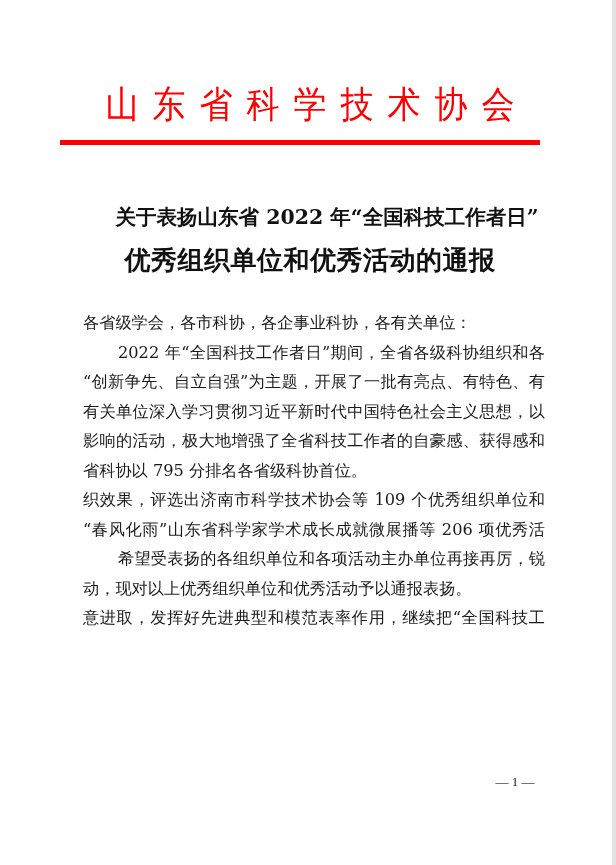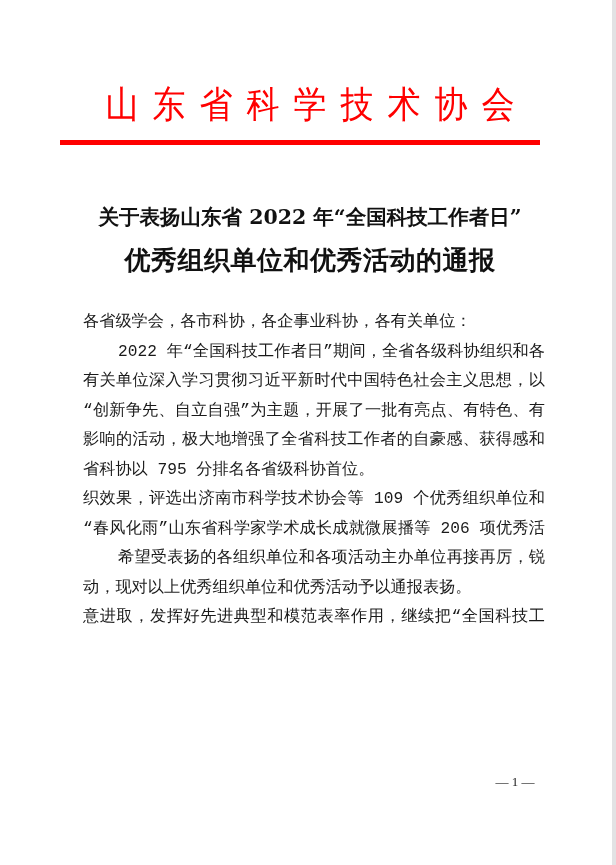--- a/index.html
+++ b/index.html
@@ -61,39 +61,38 @@
       left: 60px;
       width: 500px;
       text-align: center;
       font-family: "DejaVu Serif", "Liberation Serif", serif;
       font-weight: bold;
       font-size: 26px;
       color: #111111;
       white-space: nowrap;
       letter-spacing: 0.5px;
     }
-    .title.l1 { top: 203px; left: 40px; width: 540px; font-size: 20.5px; letter-spacing: 0px; }
+    .title.l1 { top: 203px; left: 57px; width: 540px; font-size: 20.5px; letter-spacing: 0px; }
     .title.l2 { top: 243px; }
     .body-text {
       position: absolute;
       left: 83px;
       top: 308px;
       width: 462px;
       font-family: "DejaVu Serif", "Liberation Serif", serif;
       font-size: 16.2px;
       line-height: 29.5px;
       color: #1a1a1a;
     }
     .body-text .line {
       display: block;
       white-space: nowrap;
       height: 29.5px;
       text-align: justify;
       text-align-last: justify;
-      font-family: Liberation Mono, monospace;
     }
     .body-text .line.last {
       text-align-last: left;
     }
     .body-text .line.indent {
       padding-left: 35px;
     }
     .page-number {
       position: absolute;
       left: 490px;
@@ -124,22 +123,22 @@
   </div>
 
   <div class="red-rule"></div>
 
   <div class="title l1">关于表扬山东省 2022 年“全国科技工作者日”</div>
   <div class="title l2">优秀组织单位和优秀活动的通报</div>
 
   <div class="body-text">
     <span class="line last">各省级学会，各市科协，各企事业科协，各有关单位：</span>
     <span class="line indent">2022 年“全国科技工作者日”期间，全省各级科协组织和各</span>
+    <span class="line">“创新争先、自立自强”为主题，开展了一批有亮点、有特色、有</span>
     <span class="line">有关单位深入学习贯彻习近平新时代中国特色社会主义思想，以</span>
-    <span class="line">“创新争先、自立自强”为主题，开展了一批有亮点、有特色、有</span>
     <span class="line">影响的活动，极大地增强了全省科技工作者的自豪感、获得感和</span>
     <span class="line last">省科协以 795 分排名各省级科协首位。</span>
     <span class="line">织效果，评选出济南市科学技术协会等 109 个优秀组织单位和</span>
     <span class="line">“春风化雨”山东省科学家学术成长成就微展播等 206 项优秀活</span>
     <span class="line indent">希望受表扬的各组织单位和各项活动主办单位再接再厉，锐</span>
     <span class="line last">动，现对以上优秀组织单位和优秀活动予以通报表扬。</span>
     <span class="line">意进取，发挥好先进典型和模范表率作用，继续把“全国科技工</span>
   </div>
 
   <div class="page-number">— 1 —</div>

